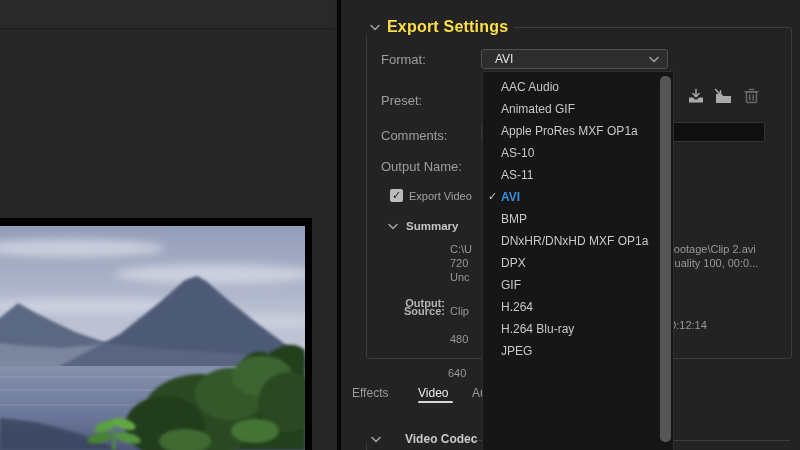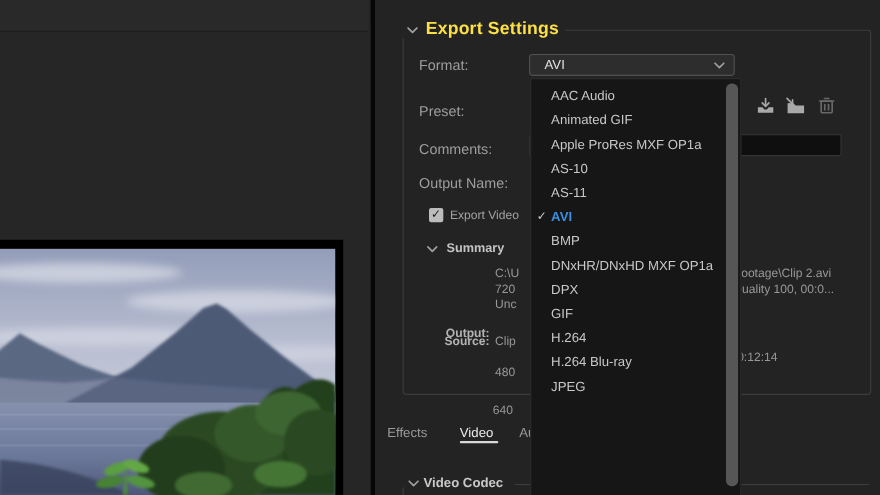--- a/index.html
+++ b/index.html
@@ -45,21 +45,21 @@
   
   .sum-head{left:388px;top:220px;display:flex;align-items:center;gap:8px;cursor:pointer;}
   .sum-head .ttl{font-size:11.5px;font-weight:bold;color:#c4c4c4;}
   .sum-label{font-size:11px;font-weight:bold;color:#b3b3b3;text-align:right;width:50px;left:395px;}
   .sum-val{font-size:11px;color:#989898;white-space:nowrap;}
   
   .tab{top:386px;font-size:12px;color:#9a9a9a;cursor:pointer;}
   .tab.active{color:#eaeaea;}
   .tab-underline{left:418px;top:401px;width:35px;height:2px;background:#d8d8d8;border-radius:1px;}
   
-  .vc-head{left:371px;top:432px;display:flex;align-items:center;gap:4px;cursor:pointer;}
+  .vc-head{left:371px;top:432px;display:flex;align-items:center;gap:24px;cursor:pointer;}
   .vc-head .ttl{font-size:12px;font-weight:bold;color:#c9c9c9;}
   .vc-border-top{left:468px;top:440px;width:322px;height:1px;background:#3c3c3c;}
   .vc-border-left{left:366px;top:443px;width:1px;height:7px;background:#3c3c3c;}
   
   .dropdown{left:482px;top:71px;width:192px;height:392px;background:#161616;border:1px solid #2e2e2e;
     box-sizing:border-box;z-index:10;padding-top:4px;}
   .dd-item{height:22px;display:flex;align-items:center;padding-left:18px;position:relative;
     font-size:12px;color:#c8c8c8;cursor:pointer;white-space:nowrap;}
   .dd-check{position:absolute;left:5px;top:50%;transform:translateY(-52%);font-size:11px;color:#c9c9c9;visibility:hidden;}
   .dd-item.selected{color:#3a8ee0;font-weight:bold;}

